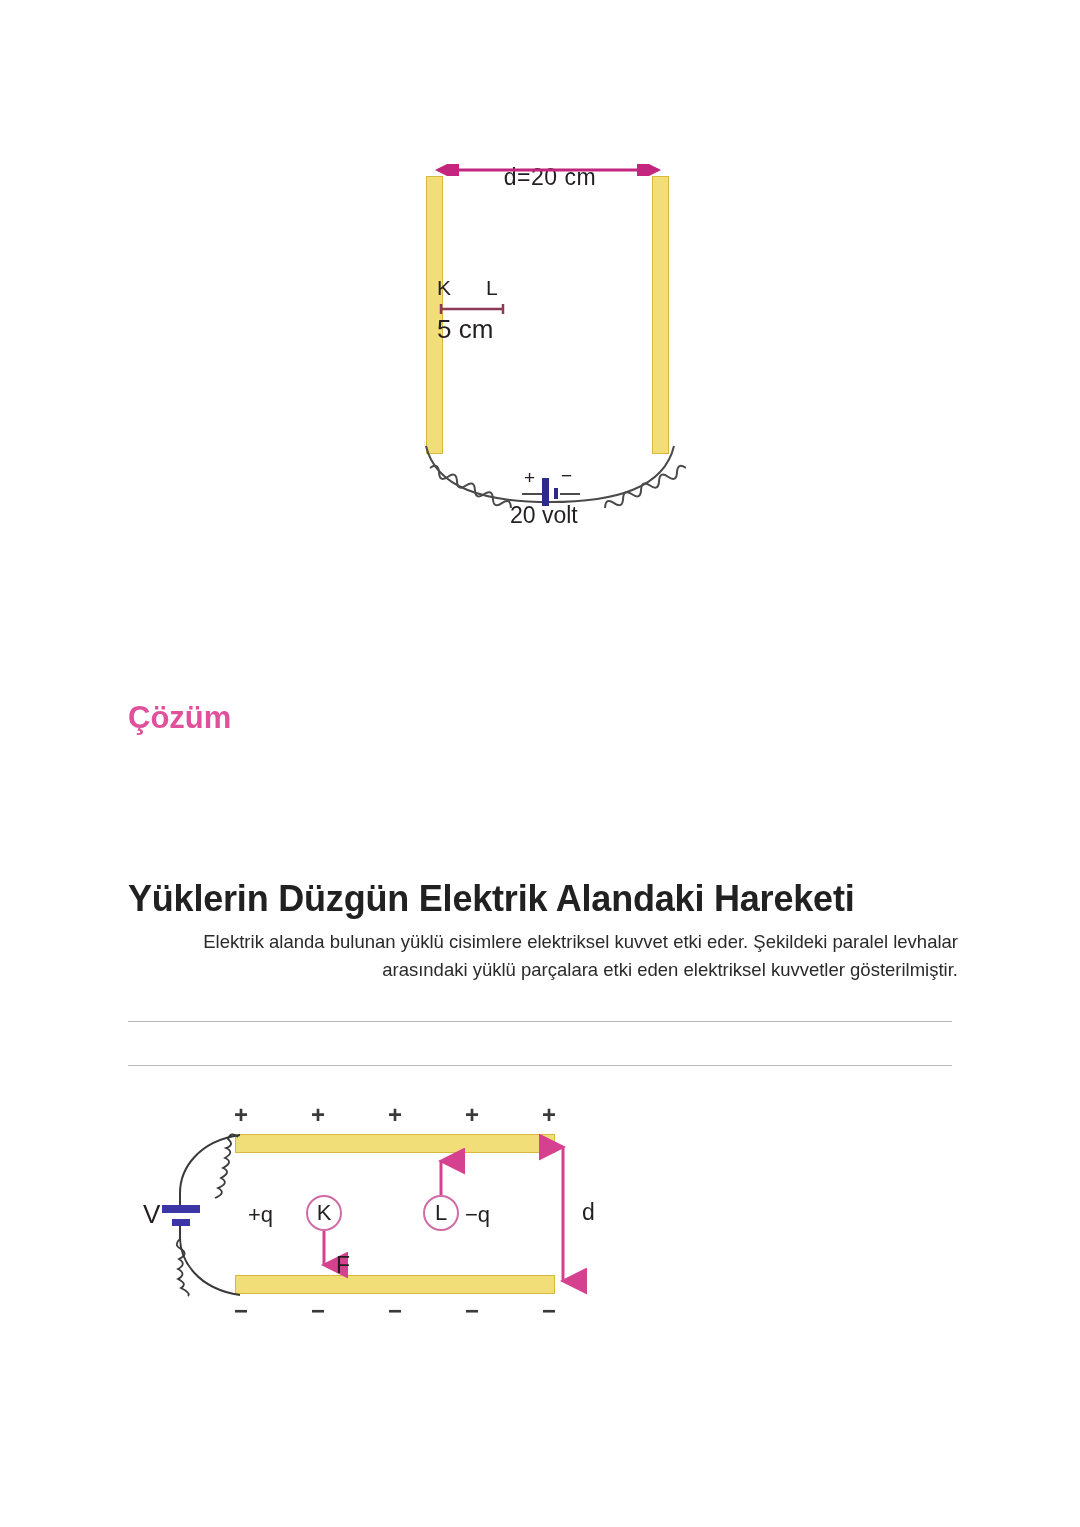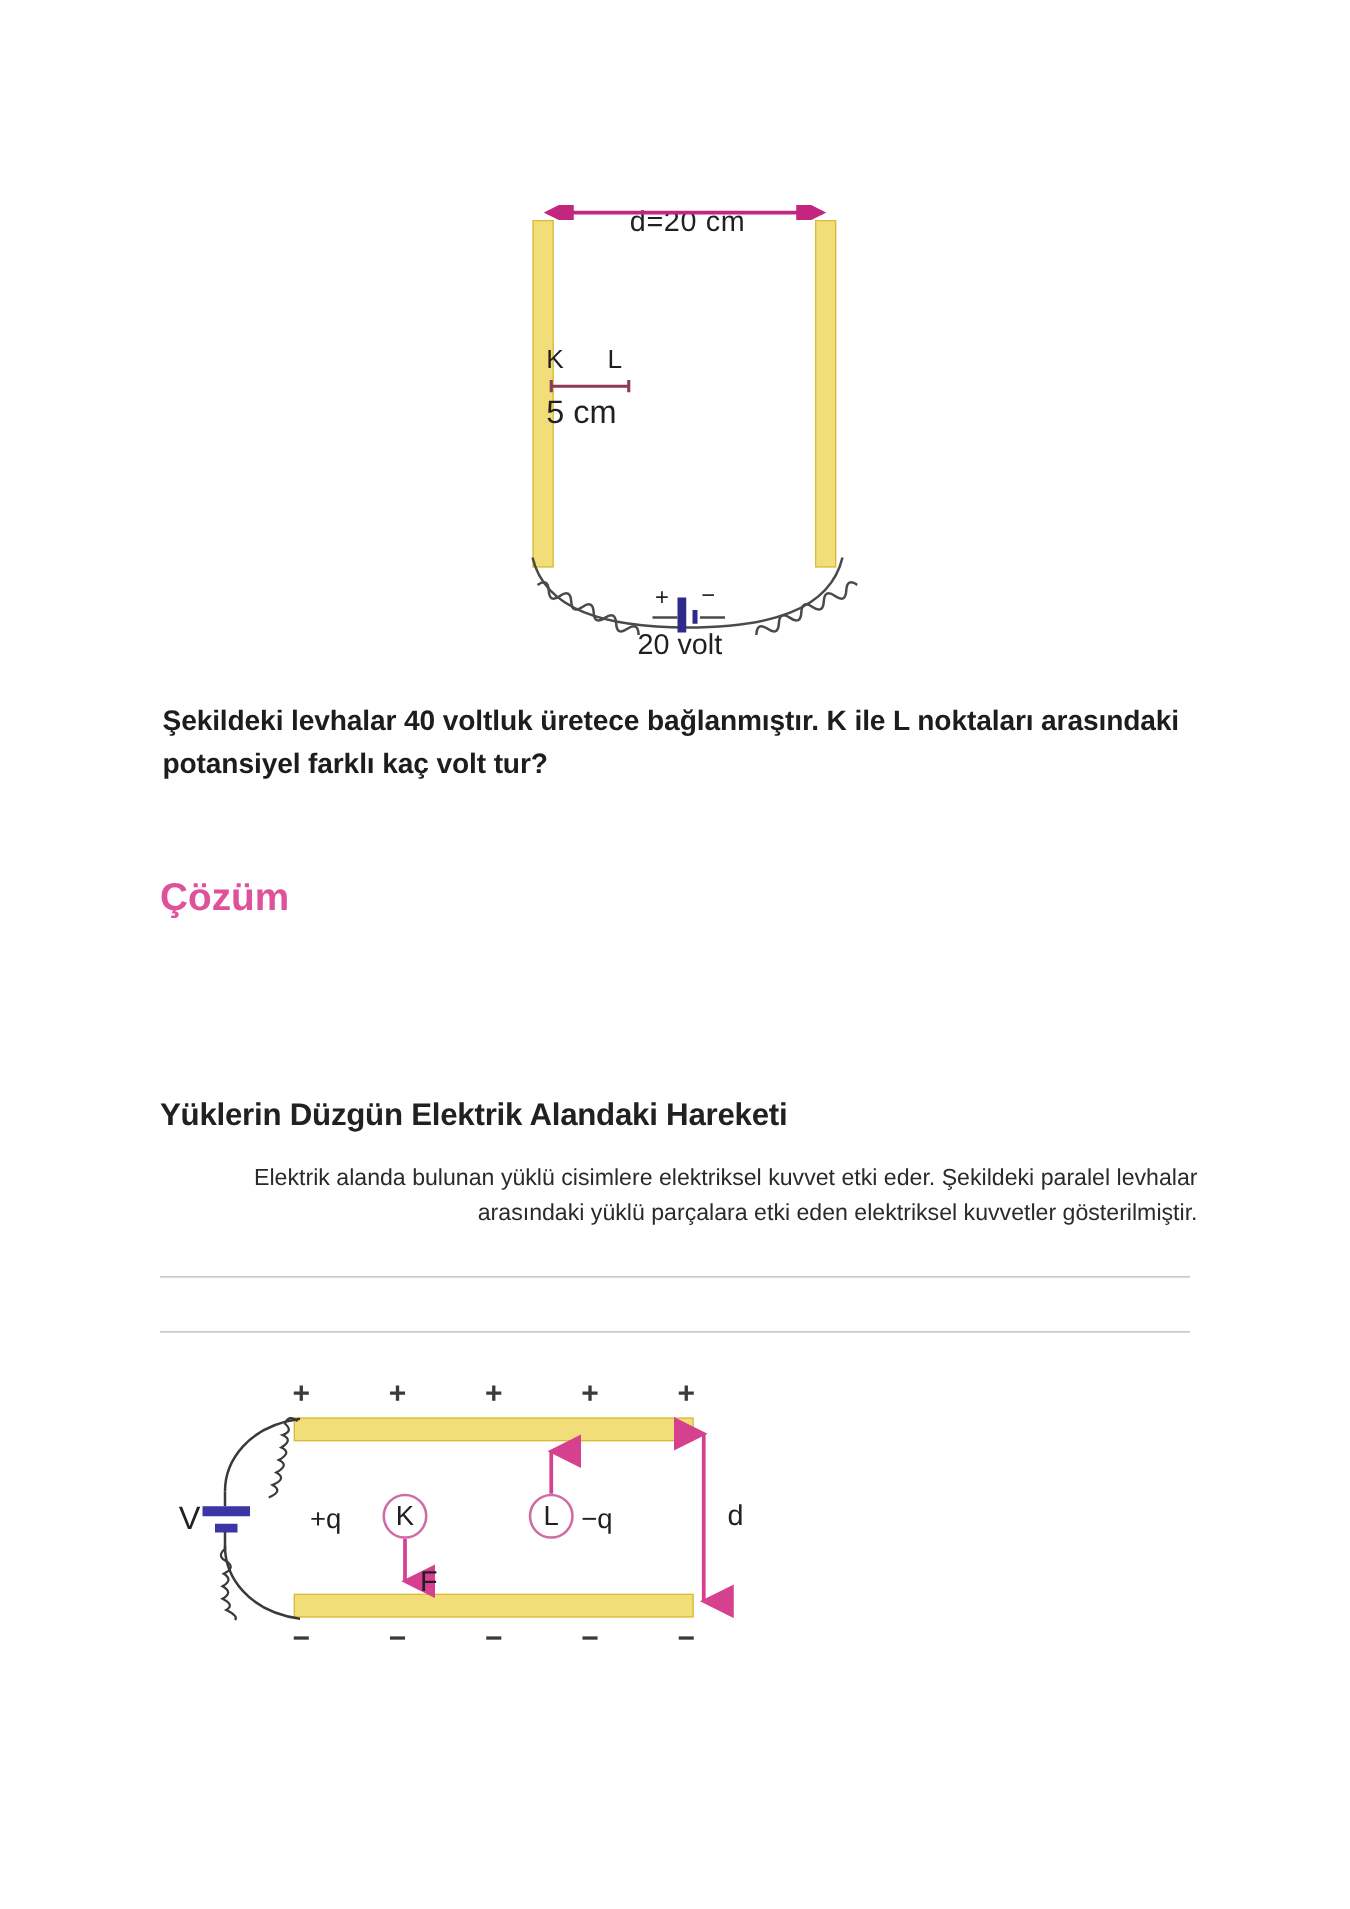--- a/index.html
+++ b/index.html
@@ -136,21 +136,21 @@
     font-size: 22px;
     line-height: 35px;
     color: #231f20;
     text-align: justify;
   }
   .section-title {
     position: absolute;
     left: 128px;
     top: 878px;
     width: 830px;
-    font-size: 25px;
+    font-size: 36px;
     font-weight: bold;
     color: #212121;
     letter-spacing: -0.2px;
   }
   .section-body {
     position: absolute;
     left: 128px;
     top: 928px;
     width: 830px;
     font-size: 18.5px;
@@ -312,21 +312,20 @@
       <line x1="146" y1="50" x2="166" y2="50" stroke="#4a4a4a" stroke-width="2"></line>
       <rect x="128" y="34" width="7" height="28" fill="#2e2a8c"></rect>
       <rect x="140" y="44" width="4" height="11" fill="#2e2a8c"></rect>
       <text x="110" y="40" font-family="Liberation Sans, sans-serif" font-size="19" fill="#231f20">+</text>
       <text x="147" y="38" font-family="Liberation Sans, sans-serif" font-size="19" fill="#231f20">−</text>
     </svg>
 
     <div class="volt-label">20 volt</div>
   </div>
 
-  <div class="question">Şekildeki levhalar 40 voltluk üretece bağlanmıştır. K ile L noktaları arasındaki potansiyel farklı kaç volt tur?</div>
 
   <div class="cozum-head">Çözüm</div>
 
   <div class="section-title">Yüklerin Düzgün Elektrik Alandaki Hareketi</div>
   <div class="section-body">Elektrik alanda bulunan yüklü cisimlere elektriksel kuvvet etki eder. Şekildeki paralel levhalar arasındaki yüklü parçalara etki eden elektriksel kuvvetler gösterilmiştir.</div>
 
   <div class="rule rule-1"></div>
   <div class="rule rule-2"></div>
 
   <div class="fig2">

